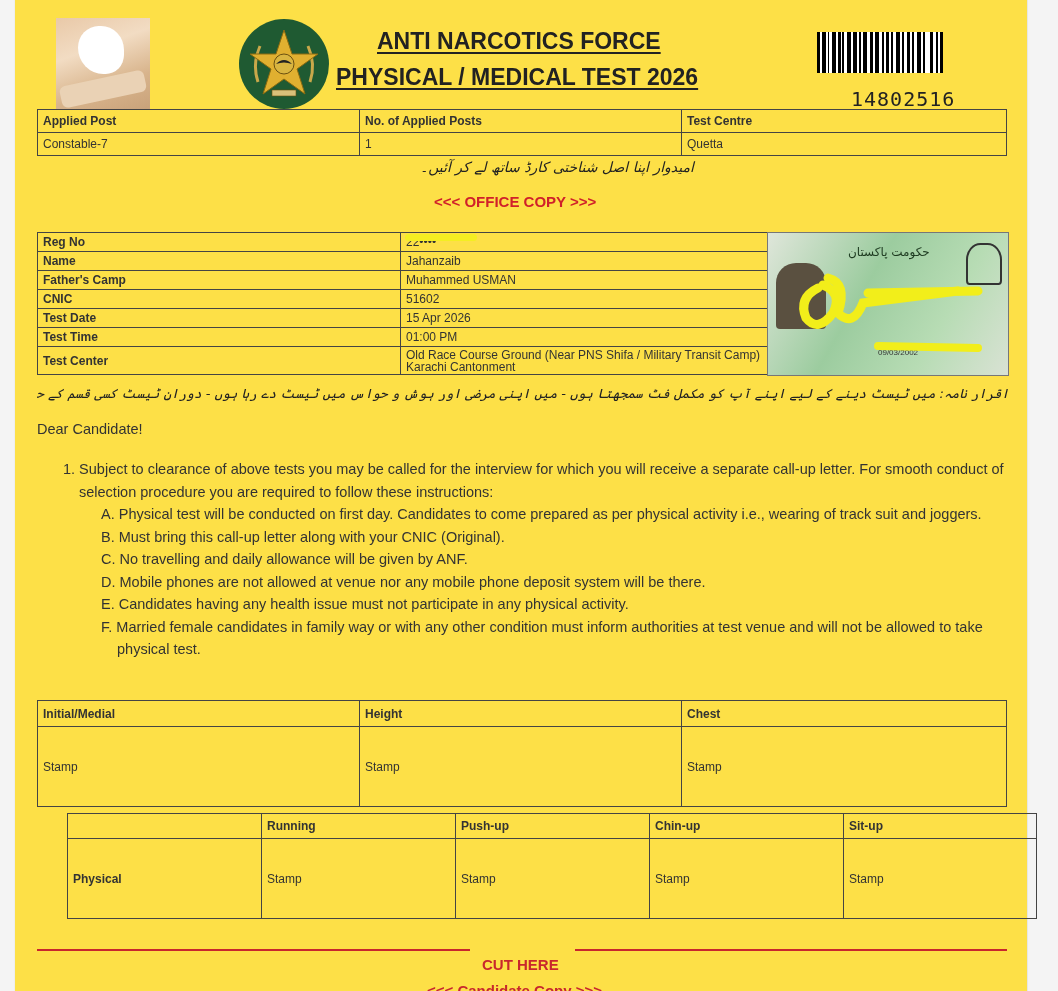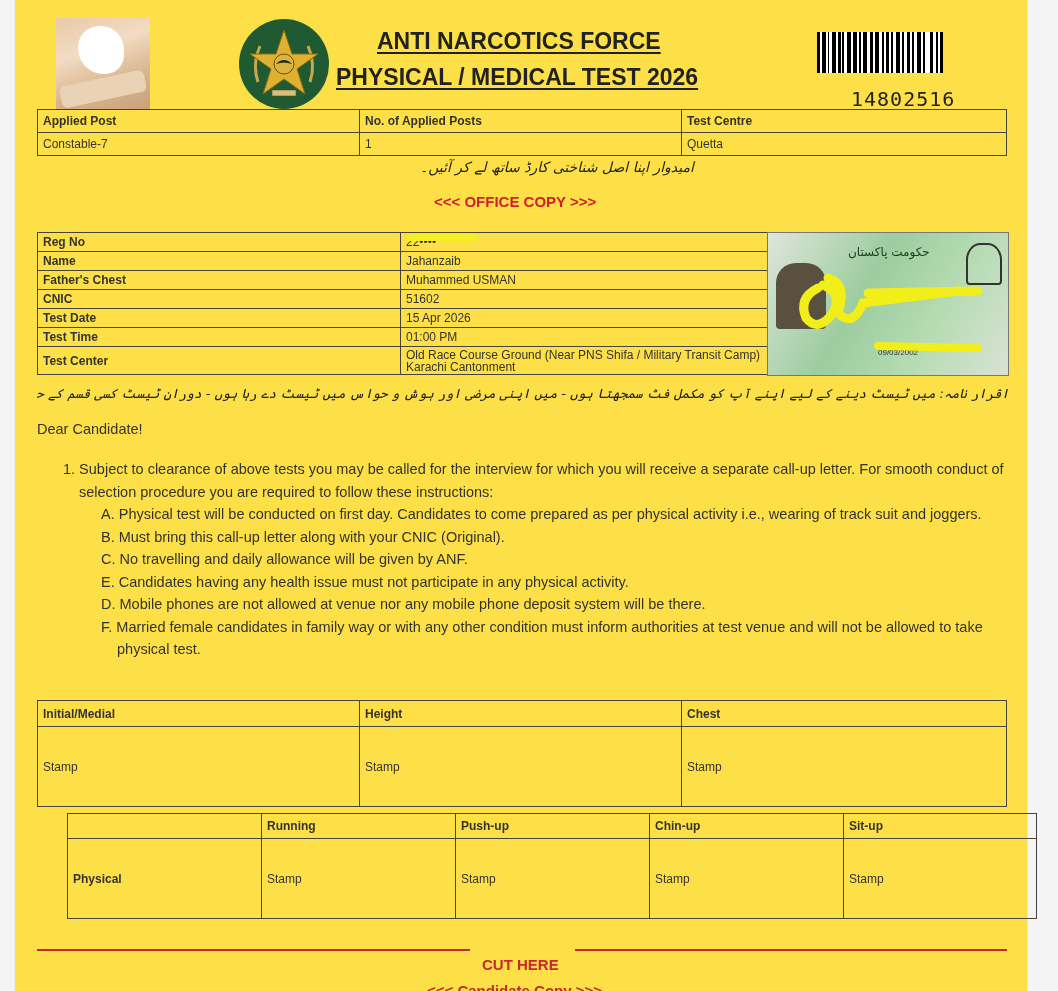--- a/index.html
+++ b/index.html
@@ -136,21 +136,21 @@
     <tbody>
         <tr style="height:19px">
           <td class="b" style="width:352px">Reg No</td>
           <td style="position:relative"><span>22••••</span><span style="position:absolute;left:4px;top:1px;width:72px;height:7px;background:#f4ee22;border-radius:4px;"></span></td>
         </tr>
     <tr style="height:19px">
           <td class="b">Name</td>
           <td>Jahanzaib</td>
         </tr>
     <tr style="height:19px">
-          <td class="b">Father's Chest</td>
+          <td class="b">Father's Camp</td>
           <td>Muhammed USMAN</td>
         </tr>
     <tr style="height:19px">
           <td class="b">CNIC</td>
           <td>51602</td>
         </tr>
     <tr style="height:19px">
           <td class="b">Test Date</td>
           <td>15 Apr 2026</td>
         </tr>
@@ -177,22 +177,22 @@
   </div>
 
   <div class="abs urdu2">اقرار نامہ: میں ٹیسٹ دینے کے لیے اپنے آپ کو مکمل فٹ سمجھتا ہوں - میں اپنی مرضی اور ہوش و حواس میں ٹیسٹ دے رہا ہوں - دورانِ ٹیسٹ کسی قسم کے حادثہ، چوٹ، بیماری یا ناخوشگوار صورتِ حال کی ذمہ داری ادارے پر نہیں ہوگی۔</div>
   <div class="abs dear">Dear Candidate!</div>
 
   <div class="abs instr">
     <div class="main">1. Subject to clearance of above tests you may be called for the interview for which you will receive a separate call-up letter. For smooth conduct of selection procedure you are required to follow these instructions:</div>
     <div class="sub">A. Physical test will be conducted on first day. Candidates to come prepared as per physical activity i.e., wearing of track suit and joggers.</div>
     <div class="sub">B. Must bring this call-up letter along with your CNIC (Original).</div>
     <div class="sub">C. No travelling and daily allowance will be given by ANF.</div>
+    <div class="sub">D. Mobile phones are not allowed at venue nor any mobile phone deposit system will be there.</div>
     <div class="sub">E. Candidates having any health issue must not participate in any physical activity.</div>
-    <div class="sub">D. Mobile phones are not allowed at venue nor any mobile phone deposit system will be there.</div>
     <div class="sub">F. Married female candidates in family way or with any other condition must inform authorities at test venue and will not be allowed to take physical test.</div>
   </div>
 
   <table class="grid" style="left:22px; top:700px; width:970px;">
     <tbody>
         <tr style="height:26px">
       <td class="b" style="width:311px">Initial/Medial</td>
       <td class="b" style="width:311px">Height</td>
       <td class="b">Chest</td>
     </tr>

